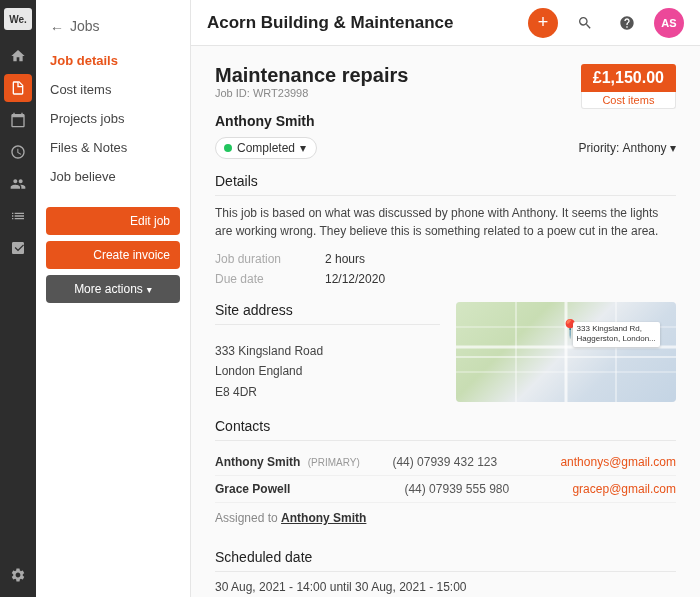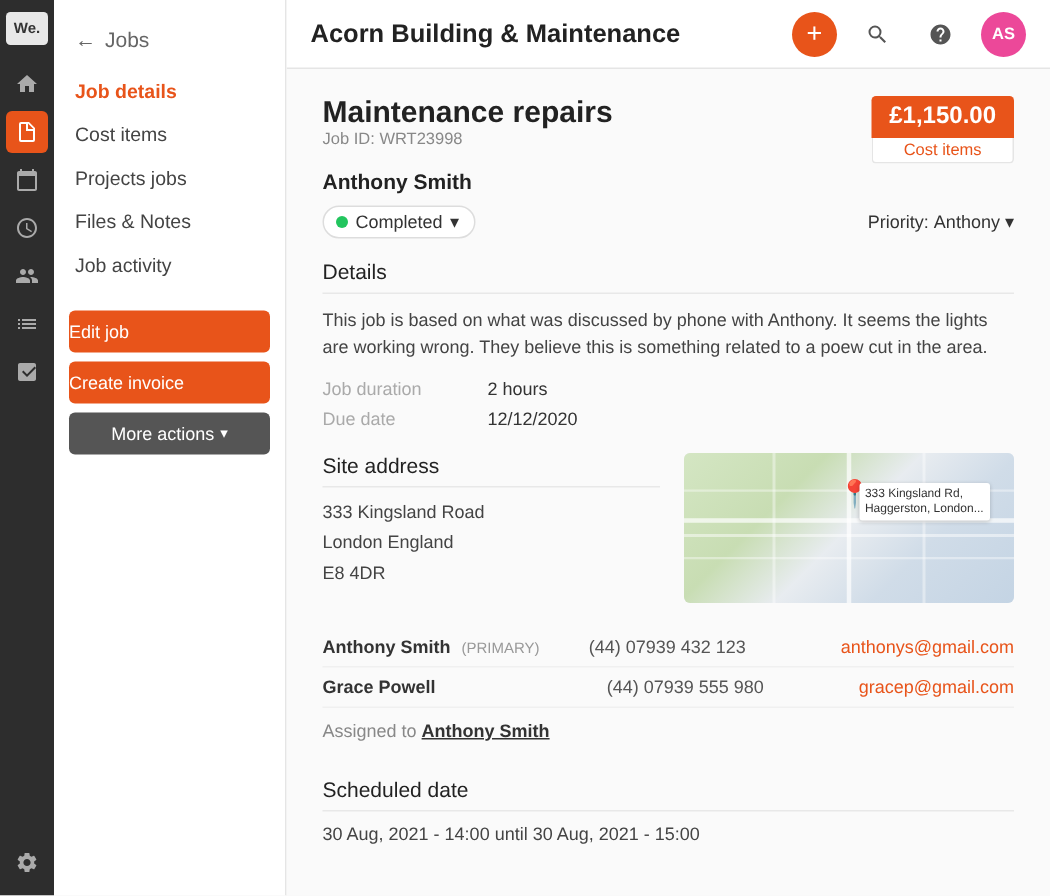--- a/index.html
+++ b/index.html
@@ -80,24 +80,24 @@
       padding: 0 10px;
       display: flex;
       flex-direction: column;
       gap: 6px;
     }
     .btn-orange {
       background: #e8541a;
       color: #fff;
       border: none;
       border-radius: 4px;
-      padding: 7px 0;
-      font-size: 12px;
-      cursor: pointer;
-      text-align: left;
+      padding: 7px 10px;
+      font-size: 12px;
+      cursor: pointer;
+      text-align: right;
       font-weight: 500;
     }
     .btn-dark {
       background: #555;
       color: #fff;
       border: none;
       border-radius: 4px;
       padding: 7px 10px;
       font-size: 12px;
       cursor: pointer;
@@ -275,21 +275,21 @@
 
     
     .site-address-block {
       display: flex;
       gap: 16px;
       margin-bottom: 16px;
     }
     .address-text {
       flex: 1;
     }
-    .address-text .section-title { margin-bottom: 6px; }
+    .address-text .section-title { margin-bottom: 16px; }
     .address-lines {
       font-size: 12px;
       color: #444;
       line-height: 1.7;
     }
     .map-placeholder {
       width: 220px;
       height: 100px;
       background: #e8ecf0;
       border-radius: 4px;
@@ -421,21 +421,21 @@
 
 <div class="sidebar">
   <div class="sidebar-back">
     <span>←</span>
     <span>Jobs</span>
   </div>
   <div class="sidebar-nav-item active">Job details</div>
   <div class="sidebar-nav-item">Cost items</div>
   <div class="sidebar-nav-item">Projects jobs</div>
   <div class="sidebar-nav-item">Files &amp; Notes</div>
-  <div class="sidebar-nav-item">Job activity</div>
+  <div class="sidebar-nav-item">Job believe</div>
   <div class="sidebar-buttons">
     <button class="btn-orange">Edit job</button>
     <button class="btn-orange">Create invoice</button>
     <button class="btn-dark">
       <span>More actions</span>
       <span style="font-size:10px;">▾</span>
     </button>
   </div>
 </div>
 
@@ -525,20 +525,21 @@
           <div class="map-pin">📍</div>
           <div class="map-label">
             <span>333 Kingsland Rd,</span><br>
             <span>Haggerston, London...</span>
           </div>
         </div>
       </div>
     </div>
 
     <div class="section">
+      <div class="section-title">Contacts</div>
       <div class="contact-row">
         <div class="contact-name">
           <span>Anthony Smith</span>
           <span class="contact-badge">(PRIMARY)</span>
         </div>
         <div class="contact-phone">(44) 07939 432 123</div>
         <a class="contact-email" href="#">anthonys@gmail.com</a>
       </div>
       <div class="contact-row">
         <div class="contact-name">Grace Powell</div>

